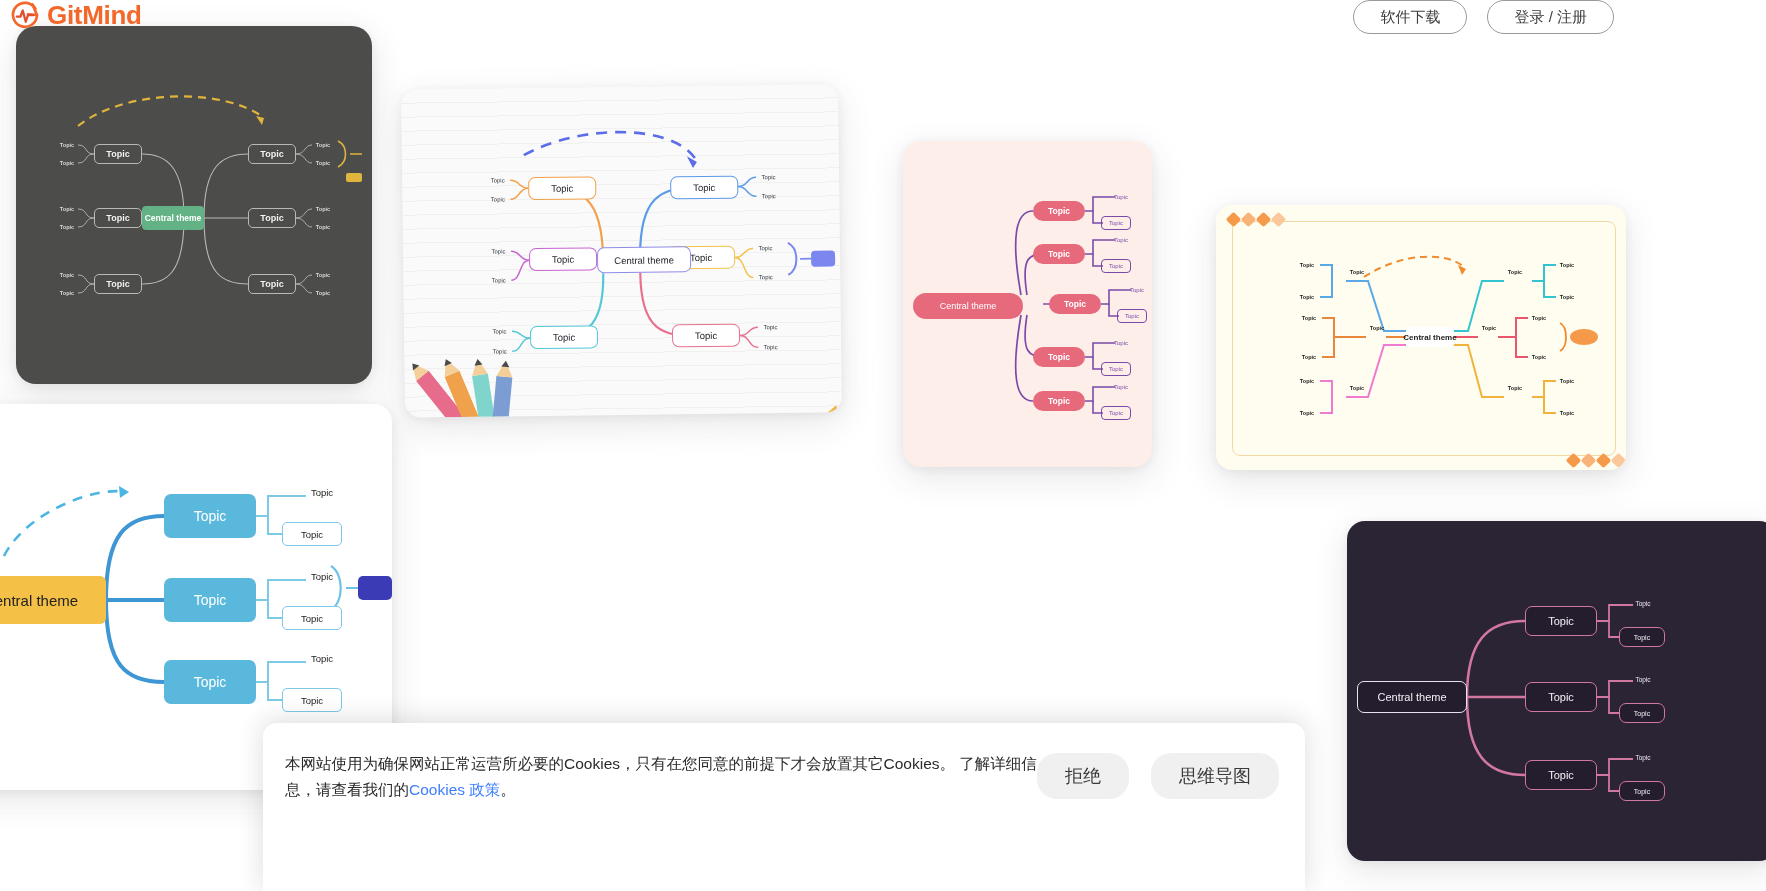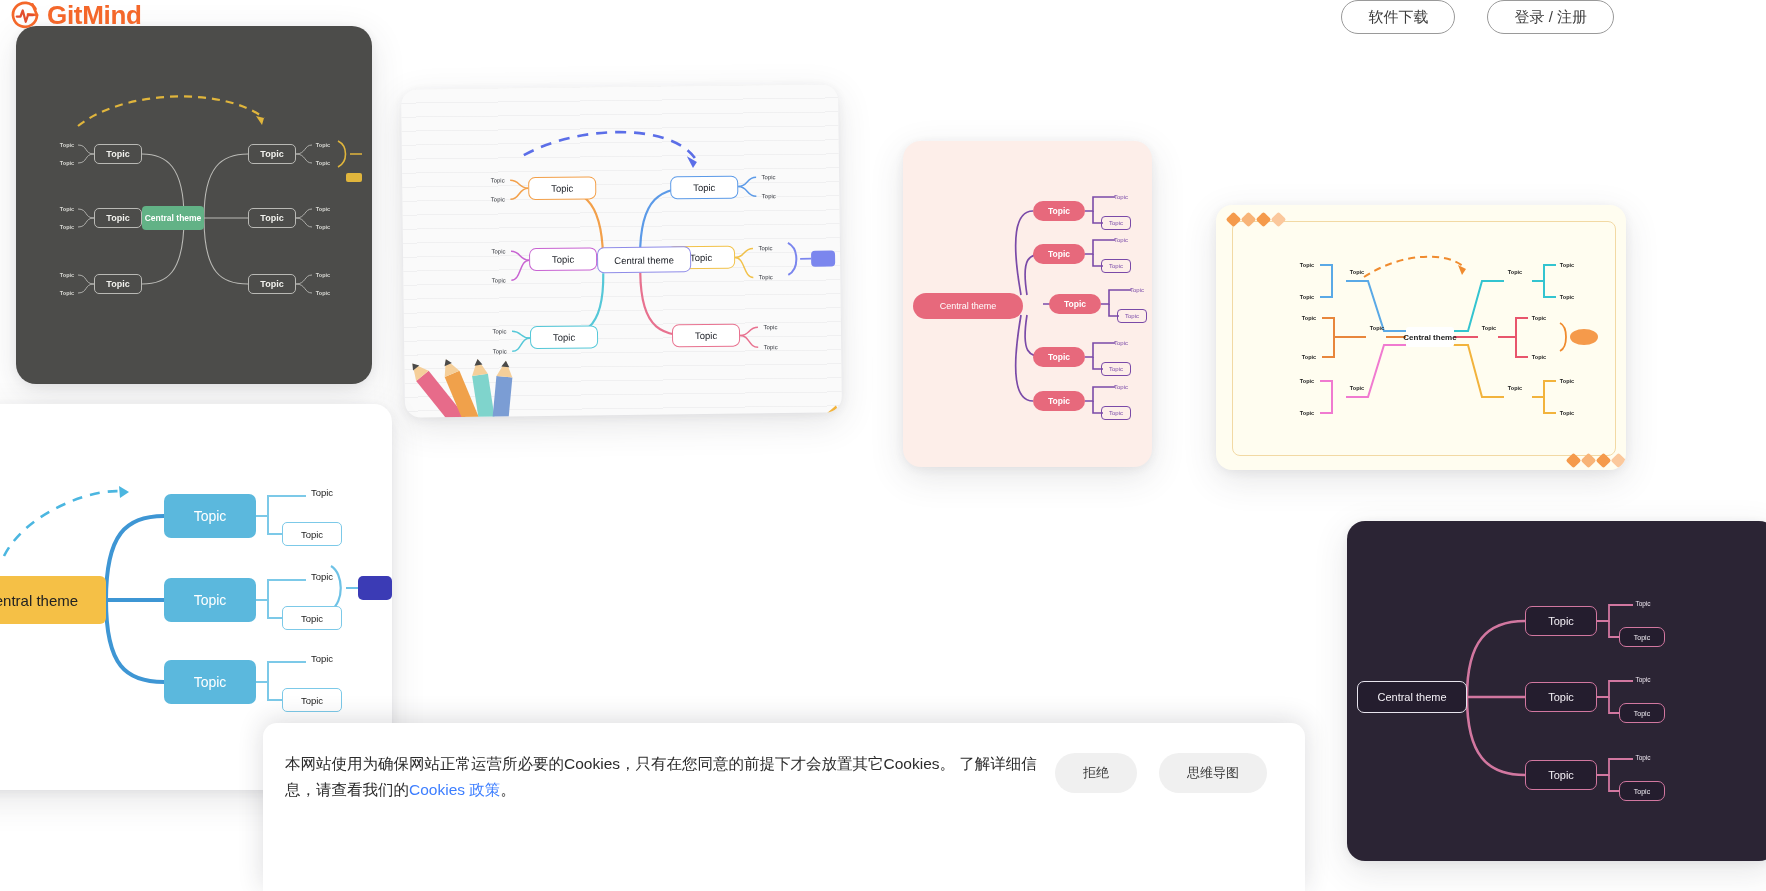--- a/index.html
+++ b/index.html
@@ -21,21 +21,21 @@
     display: flex; align-items: center; gap: 7px;
     pointer-events: auto;
   }
   .brand-logo { width: 30px; height: 30px; display:block; }
   .brand-name {
     font-size: 26px; font-weight: bold; color: #F4672A;
     letter-spacing: -0.3px; line-height: 30px;
   }
   .header-actions {
     position: absolute; right: 14px; top: 0px;
-    display: flex; gap: 32px; pointer-events: auto;
+    display: flex; gap: 20px; pointer-events: auto;
   }
   .hbtn {
     border: 1px solid #9a9a9a; border-radius: 20px;
     background: #fff; color: #3c3c3c;
     font-size: 15px; padding: 7px 26px; line-height: 18px;
     font-family: "Liberation Sans", "DejaVu Sans", sans-serif;
     cursor: pointer; white-space: nowrap;
   }
 
   
@@ -122,21 +122,21 @@
     display: flex; align-items: flex-start; z-index: 70;
     padding: 28px 26px 0 22px;
   }
   .cookie-text {
     flex: 1; font-size: 15.5px; color: #2b2b2b; line-height: 26px; max-width: 770px;
   }
   .cookie-link { color: #3d7eff; cursor: pointer; }
   .cookie-btns { display: flex; gap: 22px; padding-top: 2px; }
   .cbtn {
     background: #f0f0f0; border: none; border-radius: 20px;
-    font-size: 13px; color: #3a3a3a; padding: 11px 28px; cursor: pointer;
+    font-size: 18px; color: #3a3a3a; padding: 11px 28px; cursor: pointer;
     font-family: Liberation Serif, serif; white-space: nowrap;
   }
 
   
   .chat-widget {
     position: absolute; right: 8px; bottom: 8px; z-index: 80;
     width: 92px; height: 98px;
   }
   .chat-gray {
     position: absolute; right: 8px; top: 2px; width: 44px; height: 44px;

